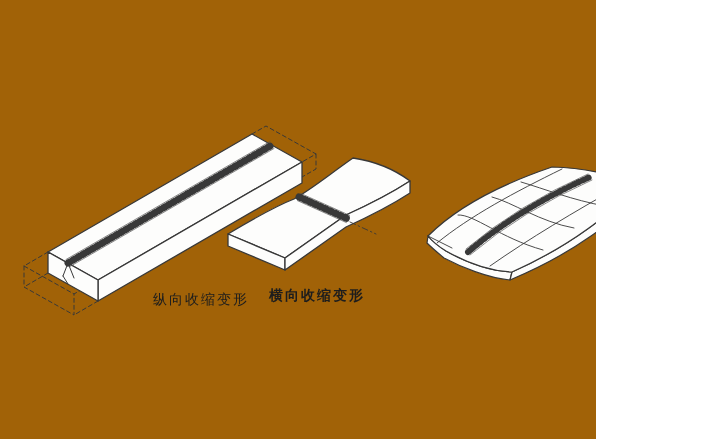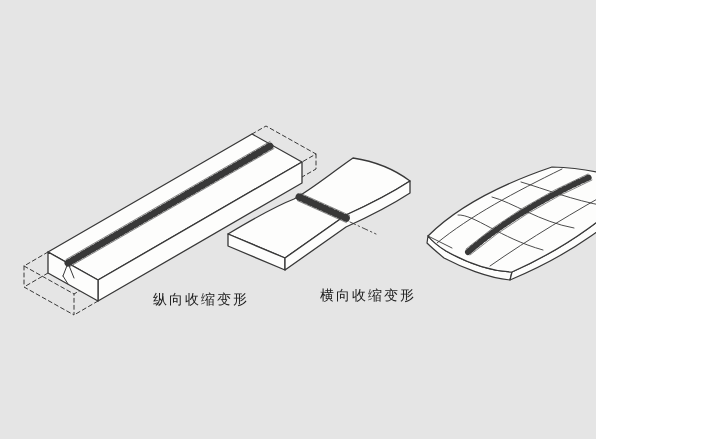--- a/index.html
+++ b/index.html
@@ -1,39 +1,39 @@
 <!DOCTYPE html>
 <html><head>
 <meta charset="utf-8">
 <style>
   html, body { margin: 0; padding: 0; background: #ffffff; }
   .canvas {
     position: relative;
     width: 596px;
     height: 439px;
-    background: #e5e5e5;
+    background: #a16207;
     overflow: hidden;
     font-family: "Liberation Sans", sans-serif;
   }
   .figure-svg {
     position: absolute;
     left: 0; top: 0;
   }
   .diagram-label {
     position: absolute;
     width: 140px;
     text-align: center;
     font-size: 14px;
     letter-spacing: 2px;
     color: #1d1d1d;
     font-family: "Liberation Serif", serif;
     white-space: nowrap;
   }
   .lbl-1 { left: 131px; top: 291px; }
-  .lbl-2 { left: 276px; top: 287px; font-weight: 400; text-align: right; }
+  .lbl-2 { left: 247px; top: 287px; font-weight: 700; }
   .lbl-3 { left: 475px; top: 290px; }
 </style>
 </head>
 <body>
 
 <div class="canvas">
 
   <svg class="figure-svg" width="708" height="439" viewBox="0 0 708 439">
 
     <g stroke="#383838" fill="none" stroke-width="1.3" stroke-linejoin="round" stroke-linecap="round">

